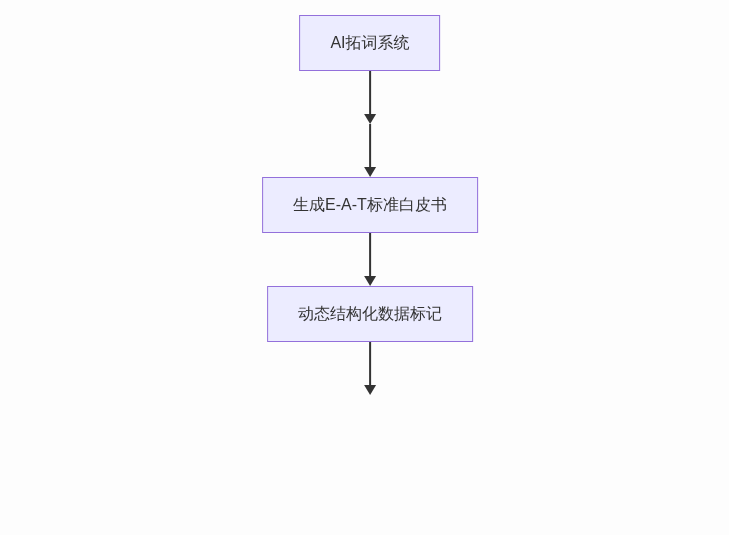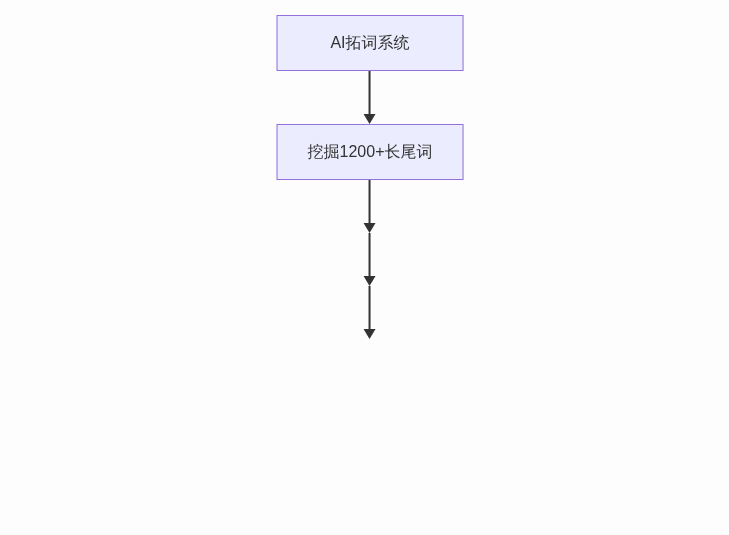--- a/index.html
+++ b/index.html
@@ -15,20 +15,21 @@
     background: #fdfdfd;
     overflow: hidden;
   }
   .flow-column {
     position: absolute;
     left: 370px;
     top: 15px;
     transform: translateX(-50%);
     display: flex;
     flex-direction: column;
+    align-items: center;
   }
   .flow-node {
     box-sizing: border-box;
     height: 56px;
     padding: 0 30px;
     background: #ECECFF;
     border: 1px solid #9370DB;
     display: flex;
     align-items: center;
     justify-content: center;
@@ -64,35 +65,38 @@
 
     <div class="flow-node">
       <span>AI拓词系统</span>
     </div>
 
     <div class="flow-arrow">
       <div class="arrow-line"></div>
       <div class="arrow-head"></div>
     </div>
 
+
+    <div class="flow-arrow">
+      <div class="arrow-line"></div>
+      <div class="arrow-head"></div>
+    </div>
+
     <div class="flow-node">
-      <span>挖掘1200+长尾词</span>
+      <span>生成E-A-T标准白皮书</span>
     </div>
 
     <div class="flow-arrow">
       <div class="arrow-line"></div>
       <div class="arrow-head"></div>
     </div>
 
-
-    <div class="flow-arrow">
-      <div class="arrow-line"></div>
-      <div class="arrow-head"></div>
+    <div class="flow-node">
+      <span>动态结构化数据标记</span>
     </div>
-
 
     <div class="flow-arrow">
       <div class="arrow-line"></div>
       <div class="arrow-head"></div>
     </div>
 
 
   </div>
 </div>
 

